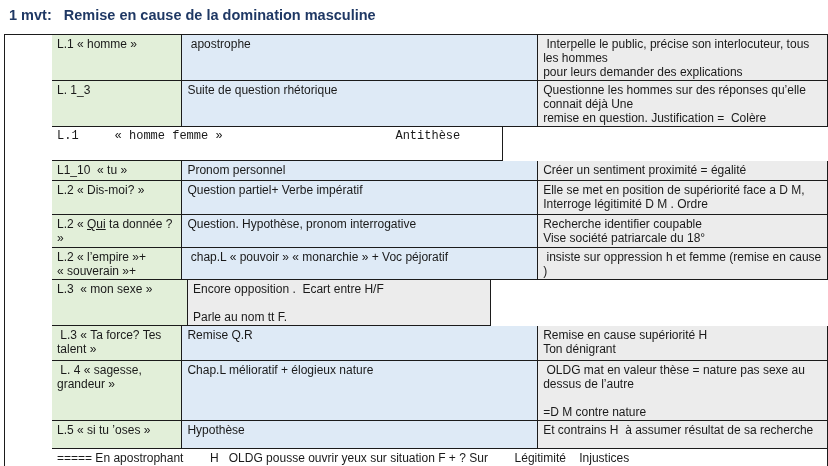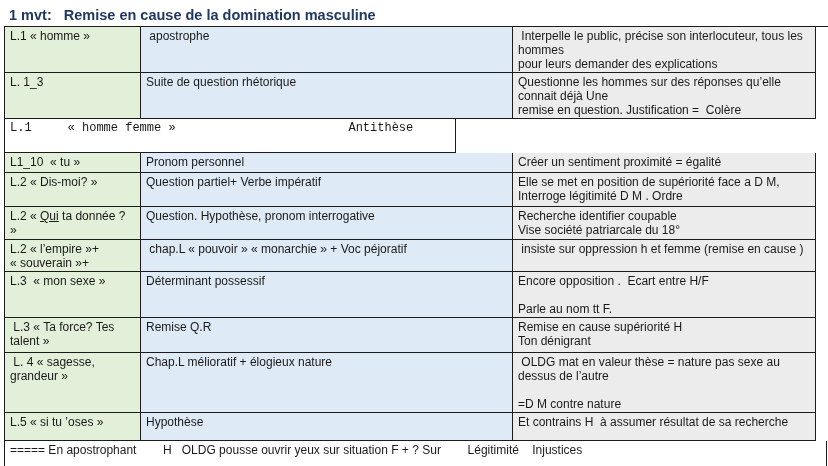--- a/index.html
+++ b/index.html
@@ -2,31 +2,31 @@
 <html style="--title_color: #1f3864; --quote_bg: #e2efd9; --device_bg: #deeaf6; --analysis_bg: #ececec; --plain_bg: #ffffff; --border_color: #1b1b1b; --text_color: #1a1a1a;"><head>
 <meta charset="utf-8">
 <style>
   html,body{margin:0;padding:0;}
   body{
     width:828px;height:466px;overflow:hidden;background:#ffffff;
     font-family:"Liberation Sans",sans-serif;
     color:var(--text_color,#1a1a1a);
   }
   .title{
-    padding:7px 0 3px 9px;
+    padding:7px 0 11px 9px;
     font-size:14.5px;font-weight:bold;
     color:var(--title_color,#1f3864);
     white-space:pre-wrap;
   }
   .tbl{
     margin-left:4px;width:823px;
     border-top:1px solid var(--border_color,#1b1b1b);
     border-left:1px solid var(--border_color,#1b1b1b);
   }
-  .row{display:flex;}
+  .row{display:flex;margin-left:47px;}
   .cell{
     box-sizing:border-box;
     border-right:1px solid var(--border_color,#1b1b1b);
     border-bottom:1px solid var(--border_color,#1b1b1b);
     padding:2px 5px 1px 5px;
     font-size:12px;line-height:14px;
     white-space:pre-wrap;overflow:hidden;
   }
   .quote{width:136px;background:var(--quote_bg,#e2efd9);}
   .device{width:372px;background:var(--device_bg,#deeaf6);}
@@ -90,21 +90,20 @@
 
     <div class="row r7">
       <div class="cell quote">L.2 « l’empire »+
 « souverain »+</div>
       <div class="cell device"> chap.L « pouvoir » « monarchie » + Voc péjoratif</div>
       <div class="cell analysis"> insiste sur oppression h et femme (remise en cause )</div>
     </div>
 
     <div class="row r8">
       <div class="cell quote">L.3  « mon sexe »</div>
-      <div class="cell device">Déterminant possessif</div>
       <div class="cell analysis">Encore opposition .  Ecart entre H/F
 
 Parle au nom tt F.</div>
     </div>
 
     <div class="row r9">
       <div class="cell quote"> L.3 « Ta force? Tes
 talent »</div>
       <div class="cell device">Remise Q.R</div>
       <div class="cell analysis">Remise en cause supériorité H

